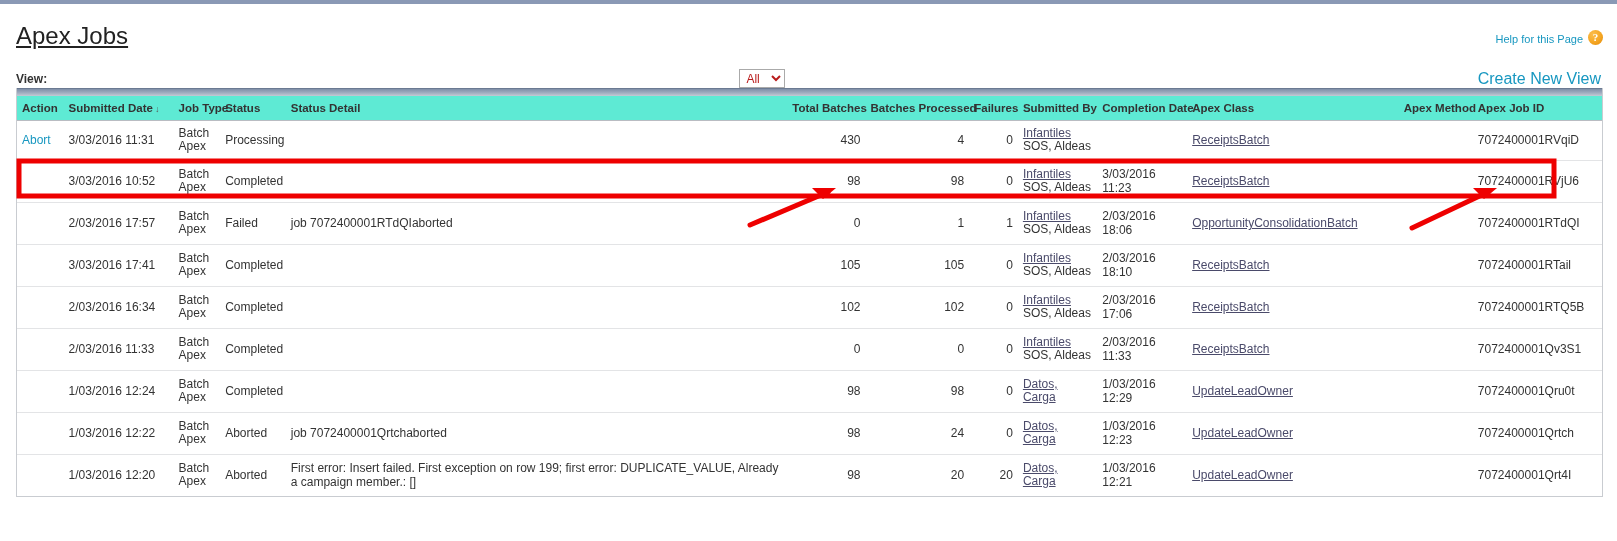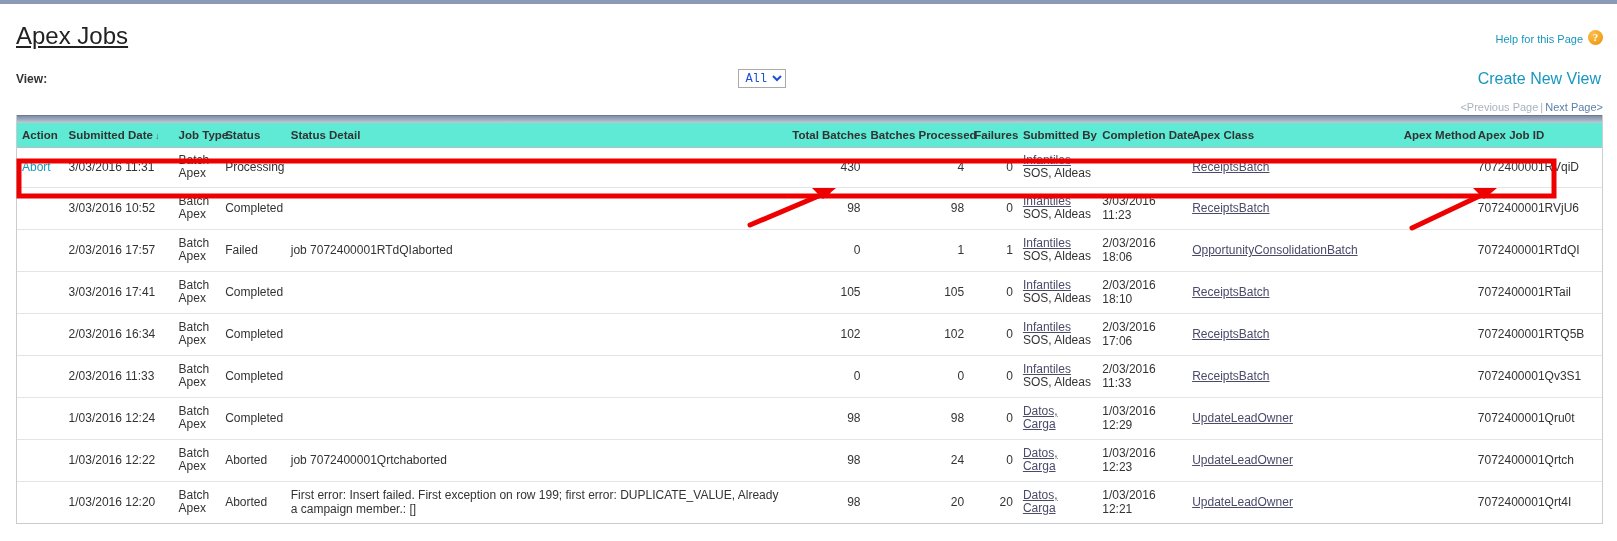--- a/index.html
+++ b/index.html
@@ -75,26 +75,26 @@
   .view-bar {
     margin: 19px 0 0 0;
     display: flex;
     align-items: center;
     gap: 8px;
     font-size: 12px;
     justify-content: space-between;
   }
   .view-label { font-weight: bold; color: #333; }
   .view-select {
-    font-family: Liberation Mono, monospace;
+    font-family: Liberation Sans, sans-serif;
     font-size: 12px;
     padding: 1px 2px;
     border: 1px solid #aaaaaa;
     background: #ffffff;
-    color: #1d4ed8;
+    color: #b91c1c;
     height: 19px;
     min-width: 46px;
   }
   .create-view-link {
     color: #1797c0;
     text-decoration: none;
     font-size: 16px;
   }
 
   .pager {
@@ -205,23 +205,20 @@
 
     <div class="view-bar">
       <span class="view-label">View:</span>
       <select class="view-select">
         <option>All</option>
       </select>
       <a class="create-view-link" href="#">Create New View</a>
     </div>
   </div>
 
-  <div class="pager">
-    <span class="disabled">&lt;Previous Page</span><span class="sep">|</span><a href="#">Next Page&gt;</a>
-  </div>
 
   <div class="table-wrap">
     <div class="tbl-top-bar"></div>
     <table class="jobs">
       <colgroup>
         <col class="c-action">
           <col class="c-sub">
           <col class="c-jobtype">
           <col class="c-status">
         <col class="c-detail">

